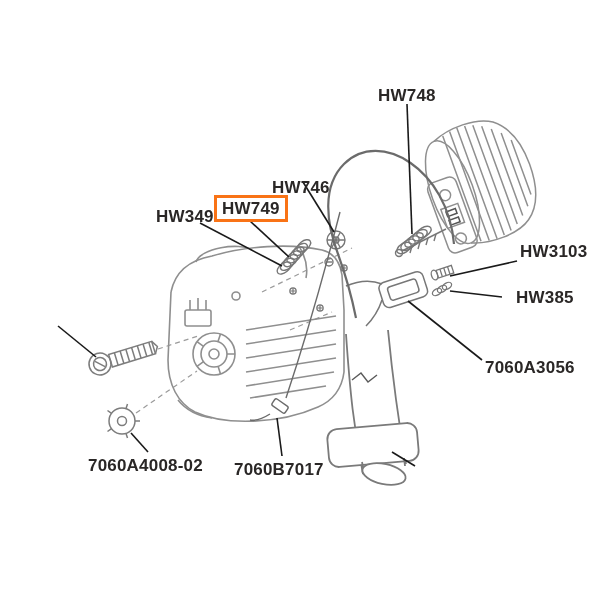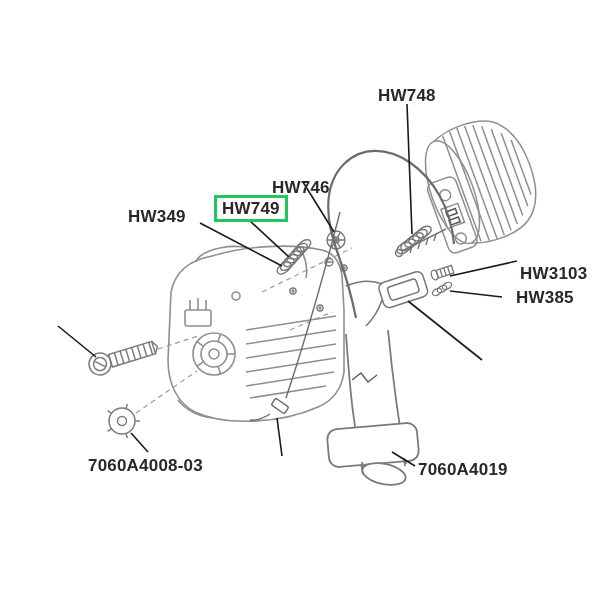--- a/index.html
+++ b/index.html
@@ -1,21 +1,21 @@
 <!DOCTYPE html>
 <html><head>
 <meta charset="utf-8">
 <style>
   html,body{margin:0;padding:0;background:#ffffff;}
   .stage{position:relative;width:600px;height:600px;background:#ffffff;
          font-family:"Liberation Sans",sans-serif;overflow:hidden;}
   .art{position:absolute;left:0;top:0;}
   .label{position:absolute;font-weight:bold;font-size:17px;color:#2a2726;
          white-space:nowrap;letter-spacing:.2px;}
-  .label.boxed{border:3px solid #22c55e;padding:0 5px;line-height:21px;}
+  .label.boxed{border:3px solid #f97316;padding:0 5px;line-height:21px;}
 </style>
 </head>
 <body>
 
 <div class="stage">
 
   <svg class="art" width="600" height="600" viewBox="0 0 600 600">
 
     <g stroke="#9b9b9b" stroke-width="1.2" fill="none" stroke-dasharray="5 4">
       <path d="M158,349 L198,336"></path>
@@ -176,20 +176,21 @@
       <path d="M58,326 L96,357"></path>
       <path d="M482,360 L408,301"></path>
       <path d="M148,452 L131,433"></path>
       <path d="M282,456 L277,418"></path>
       <path d="M415,466 L392,452"></path>
     </g>
   </svg>
 
   <div class="label" style="left:378px;top:86px">HW748</div>
   <div class="label" style="left:272px;top:178px">HW746</div>
-  <div class="label" style="left:128px;top:207px">HW349</div>
+  <div class="label" style="left:156px;top:207px">HW349</div>
   <div class="label boxed" style="left:214px;top:195px">HW749</div>
-  <div class="label" style="left:520px;top:264px">HW3103</div>
+  <div class="label" style="left:520px;top:242px">HW3103</div>
   <div class="label" style="left:516px;top:288px">HW385</div>
-  <div class="label" style="left:88px;top:456px">7060A4008-03</div>
-  <div class="label" style="left:418px;top:460px">7060A4019</div>
+  <div class="label" style="left:485px;top:358px">7060A3056</div>
+  <div class="label" style="left:88px;top:456px">7060A4008-02</div>
+  <div class="label" style="left:234px;top:460px">7060B7017</div>
 
 </div>
 
 </body></html>

